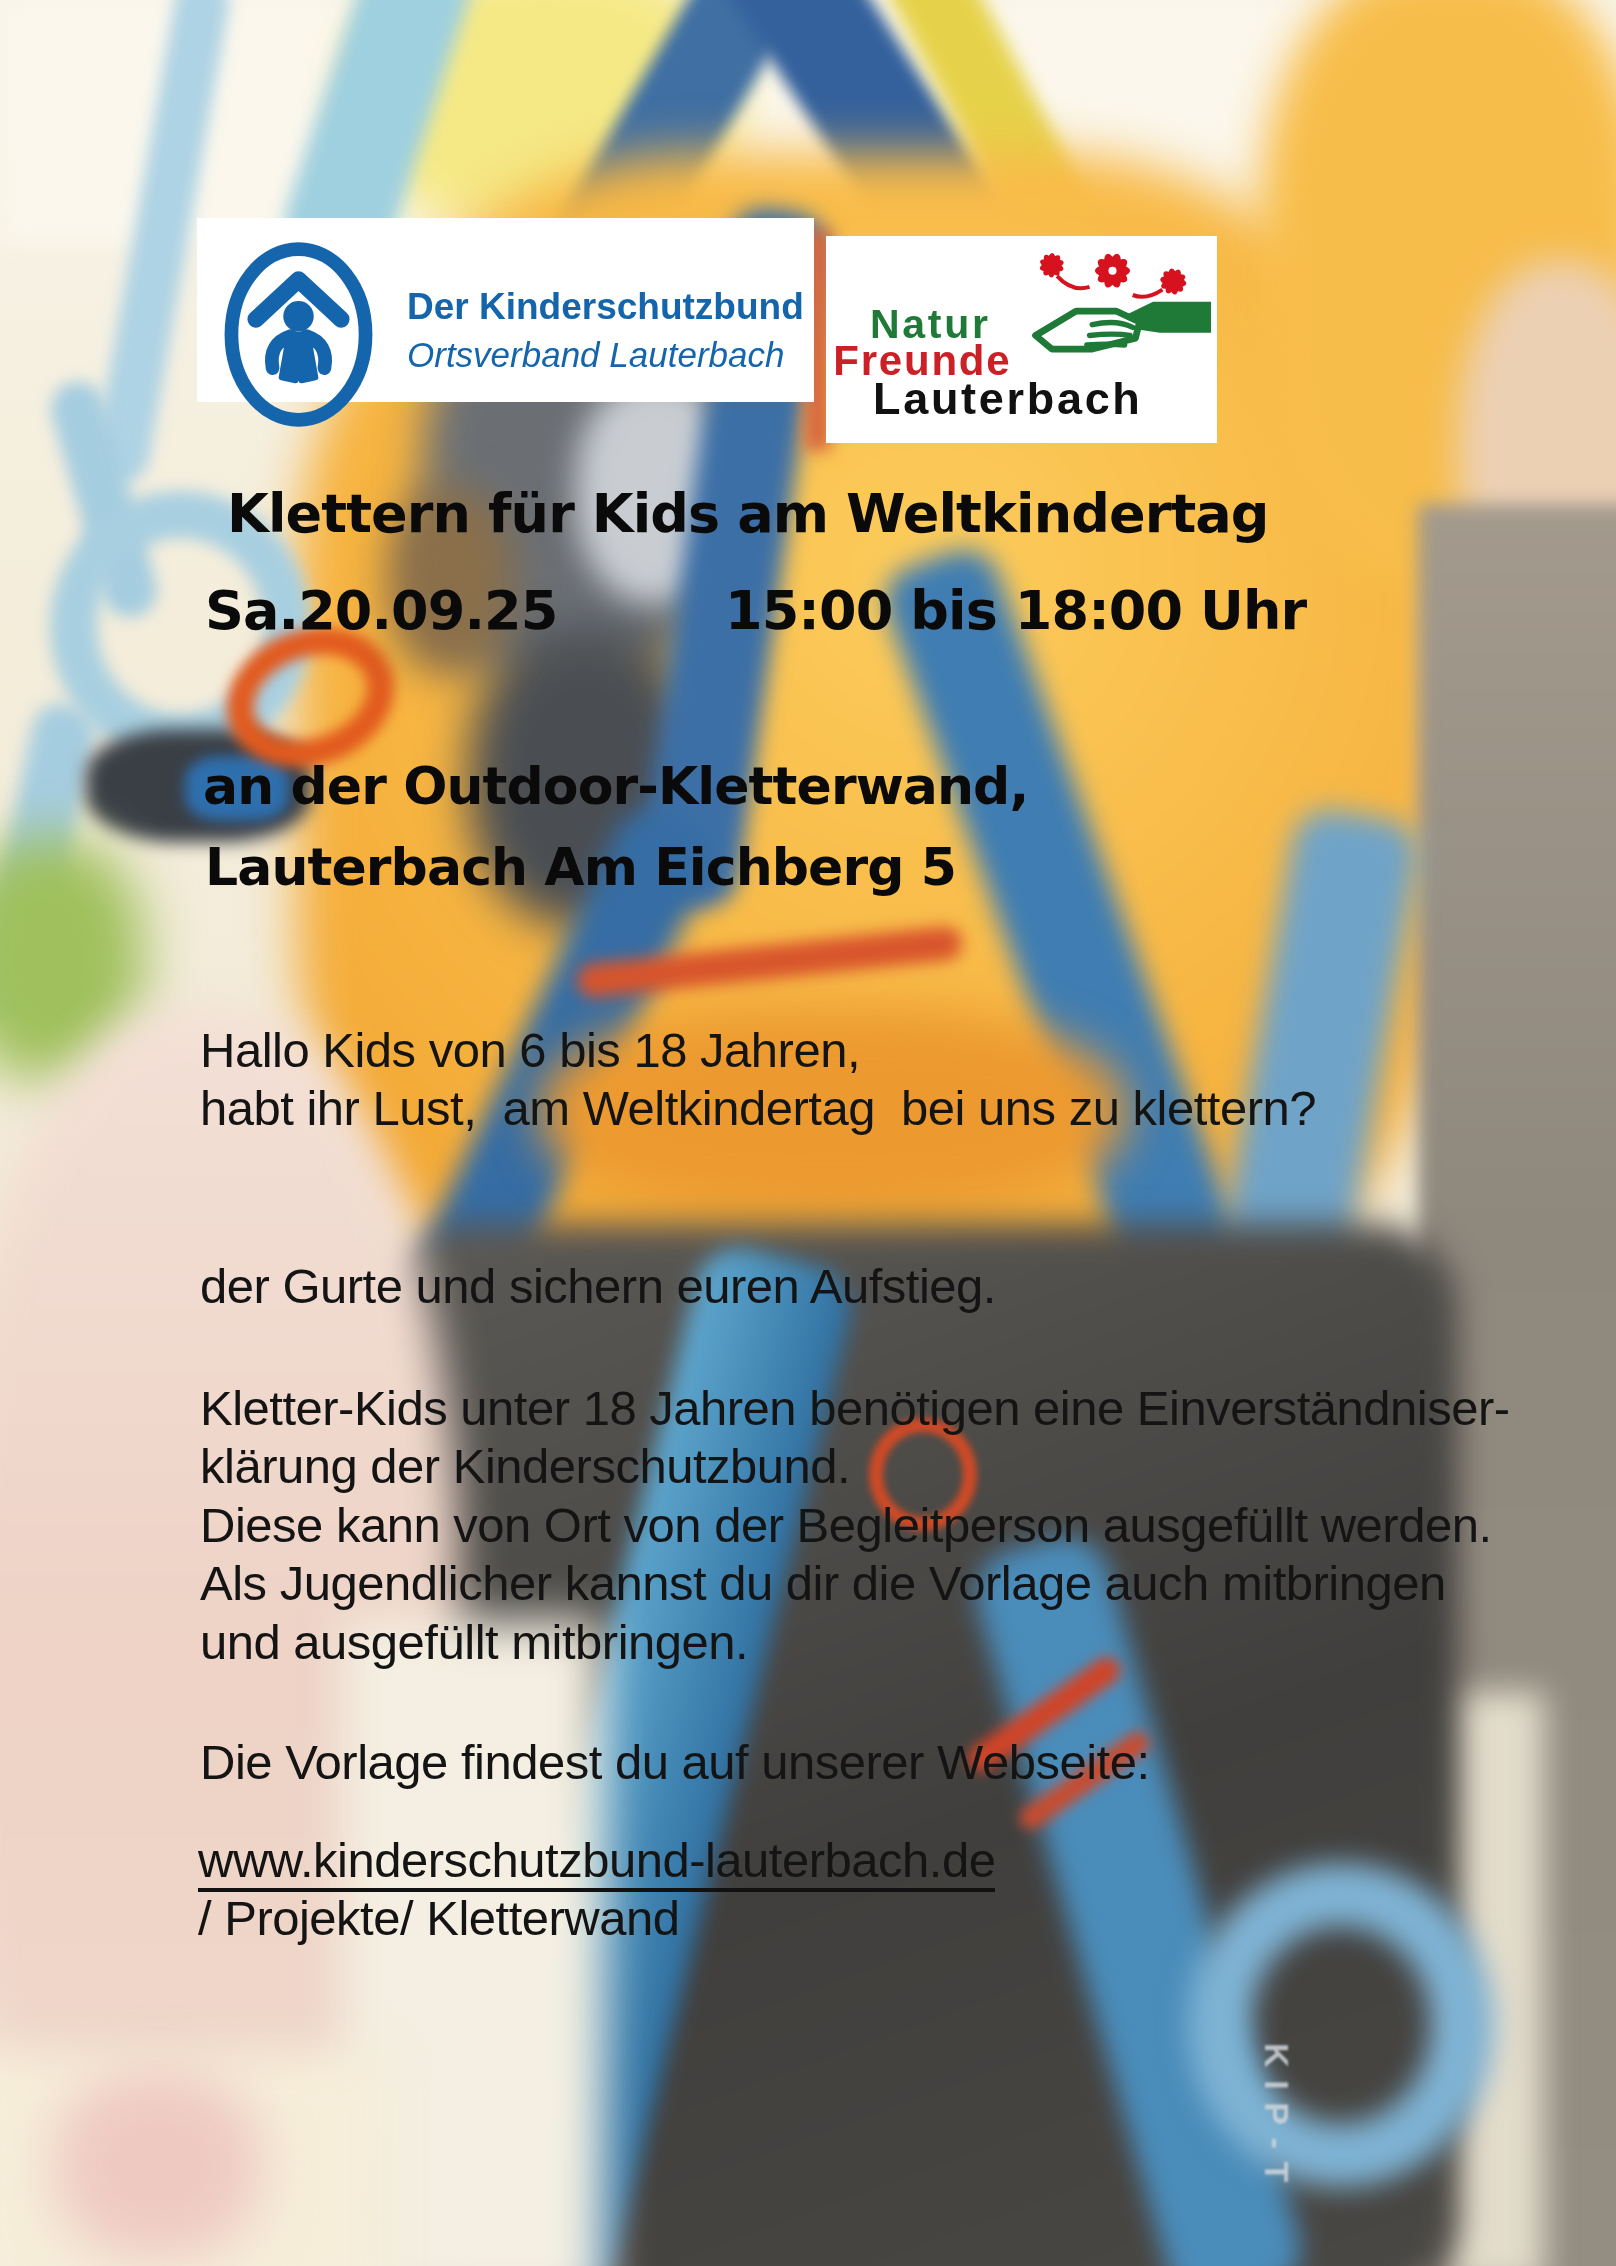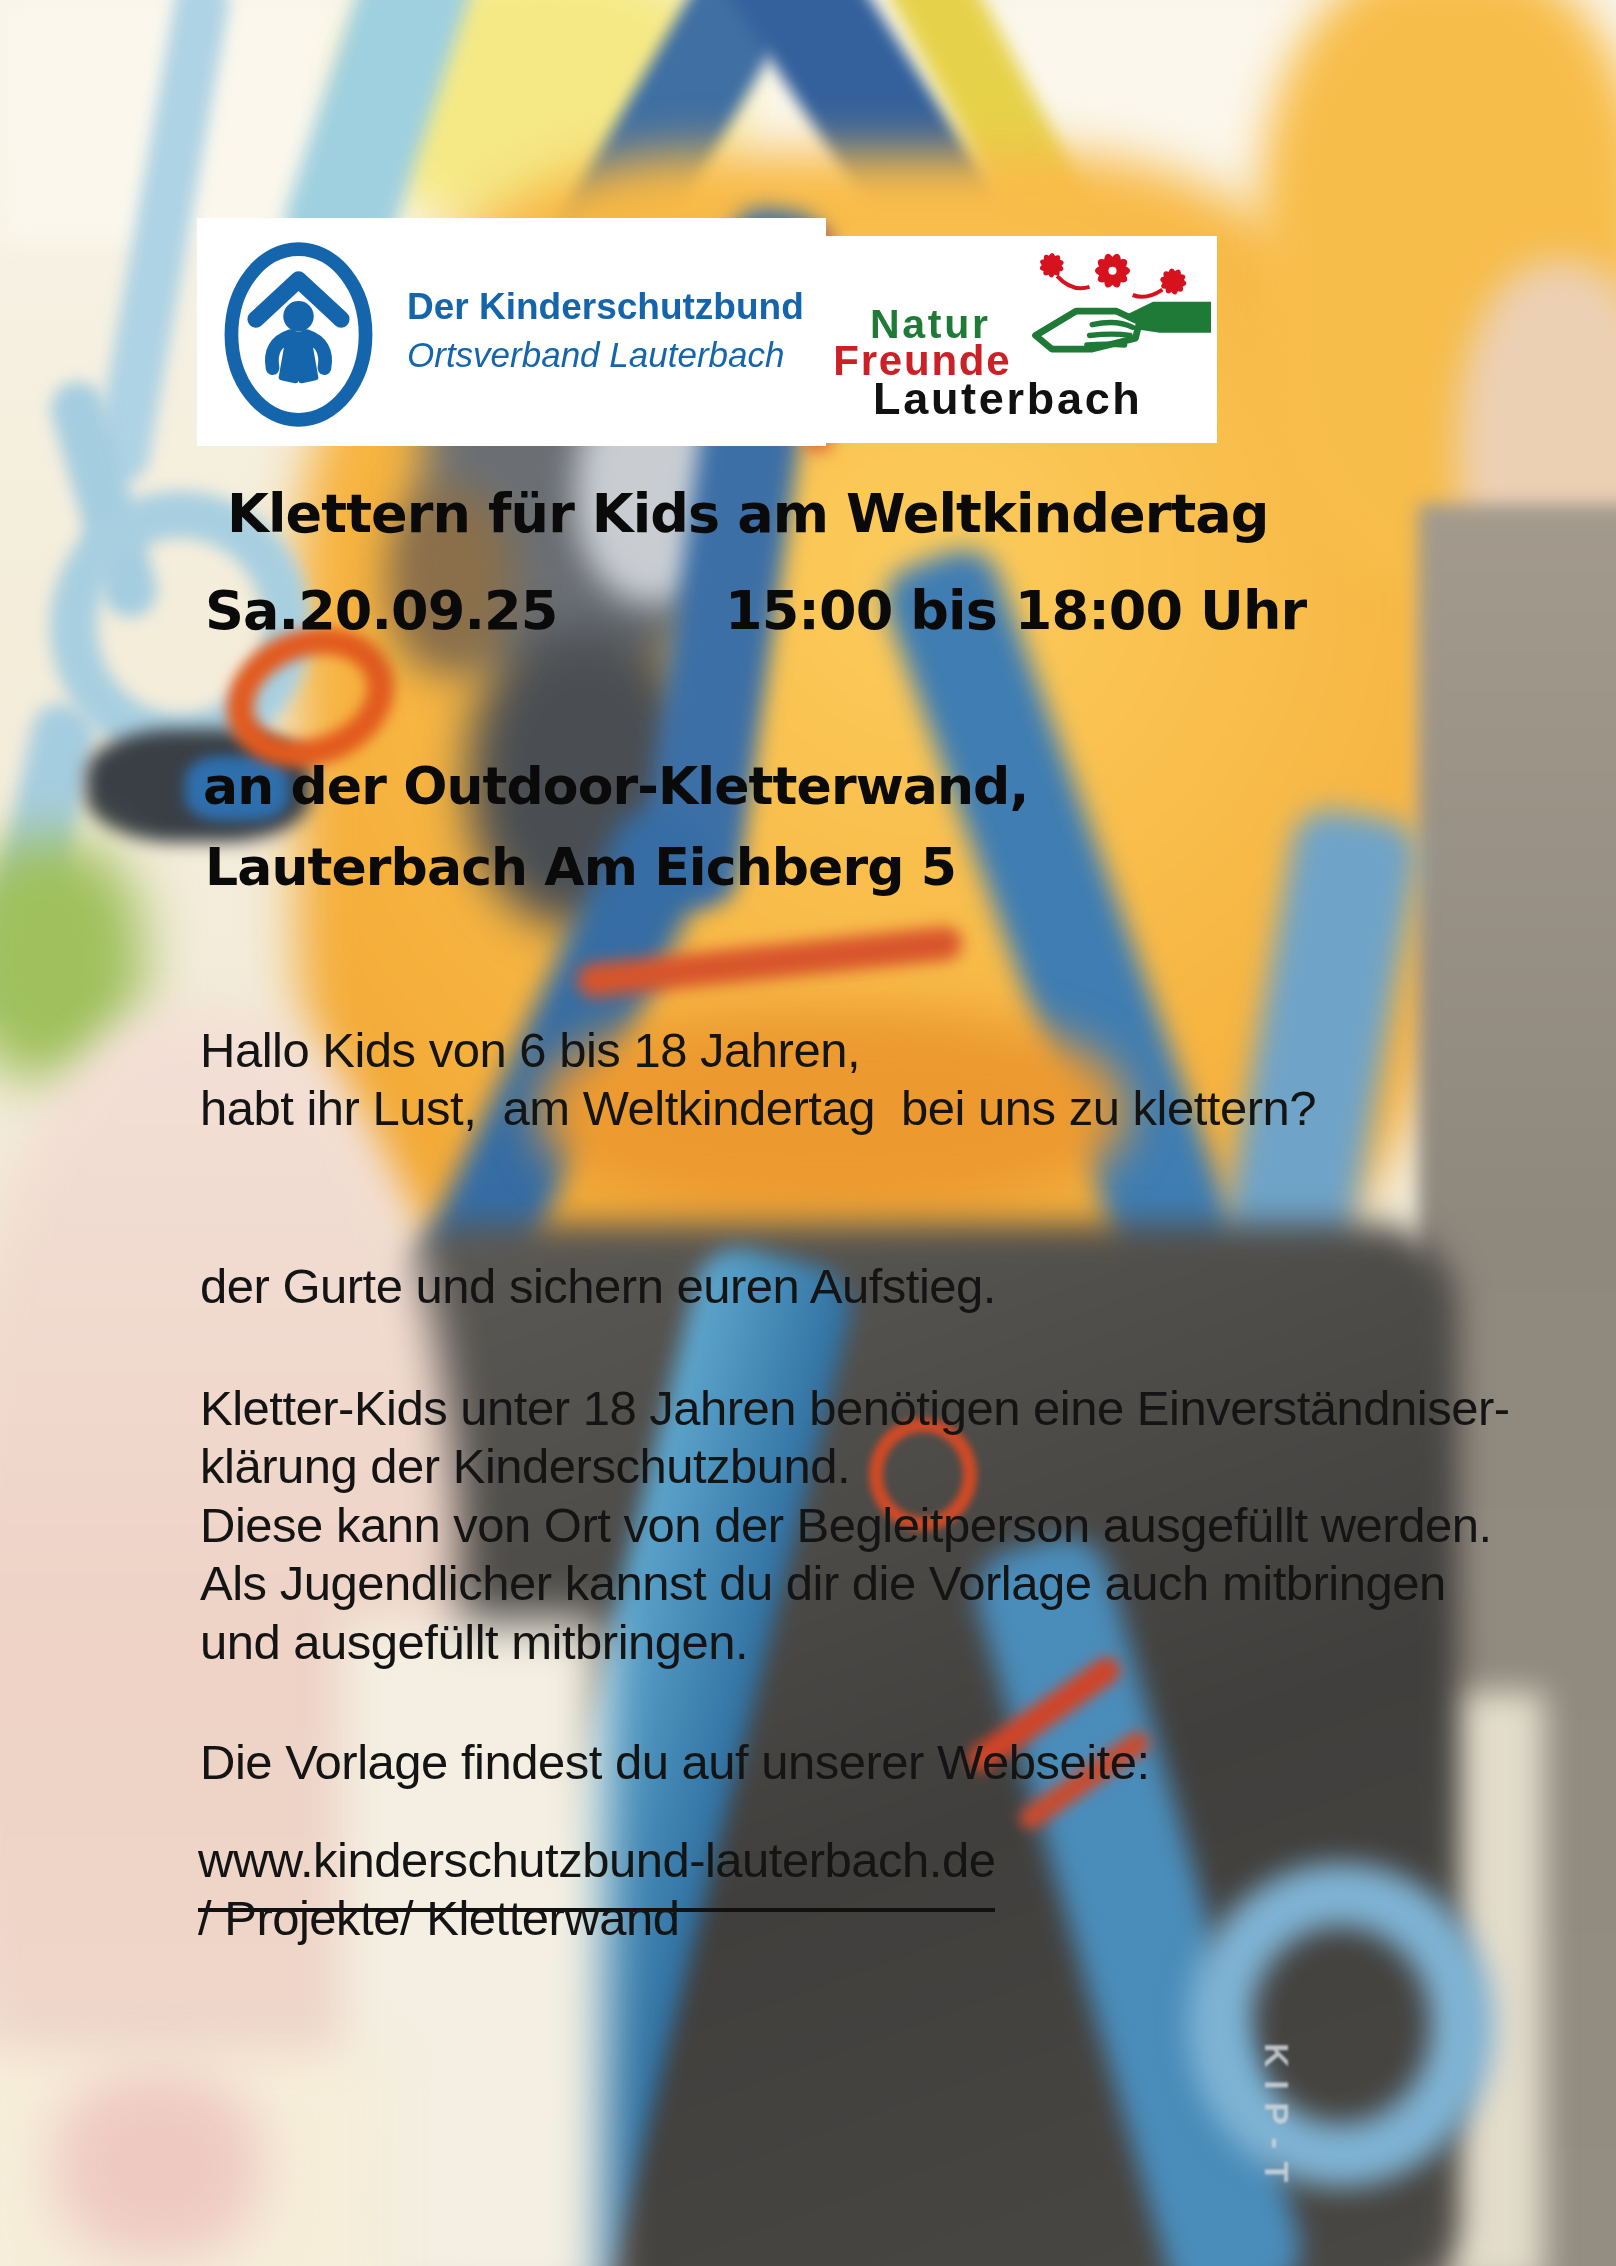--- a/index.html
+++ b/index.html
@@ -7,21 +7,21 @@
     position:relative;width:1617px;height:2266px;overflow:hidden;
     background:linear-gradient(180deg,#f8f4e9 0%,#f4edda 28%,#f0e8d7 100%);
     font-family:"Liberation Sans",sans-serif;
   }
   .ph{position:absolute;pointer-events:none;}
   .txt{position:absolute;z-index:20;color:#101010;white-space:pre;}
   .comic{font-family:"DejaVu Sans",sans-serif;font-weight:bold;letter-spacing:-0.9px;color:#0a0a0a;}
   .title-line{font-size:54px;}
   .loc-line{font-size:52px;}
   .body-line{font-size:49px;letter-spacing:-0.5px;color:#141414;}
-  .link-line{font-size:49px;letter-spacing:-0.5px;color:#141414;border-bottom:4.5px solid #111;padding-bottom:20px;cursor:pointer;}
+  .link-line{font-size:49px;letter-spacing:-0.5px;color:#141414;border-bottom:4.5px solid #111;padding-bottom:0;cursor:pointer;}
   .whitebox{position:absolute;background:#ffffff;z-index:10;}
   .ksb-text{position:absolute;color:#1565ac;line-height:48px;}
   .ksb-l1{font-size:37px;font-weight:bold;}
   .ksb-l2{font-size:35px;font-weight:normal;font-style:italic;}
   .nf-word{position:absolute;font-weight:bold;font-family:"Liberation Sans",sans-serif;}
   .kip{position:absolute;z-index:6;transform:rotate(90deg);transform-origin:top left;
        font-size:34px;font-weight:bold;letter-spacing:12.6px;color:rgba(208,214,220,0.85);filter:blur(0.9px);}
 </style>
 </head>
 <body>
@@ -73,21 +73,21 @@
   <div class="ph" style="left:1008px;top:1769px;width:153px;height:23.4px;background:#c94b2e;transform:rotate(-35deg);border-radius:11.7px;filter:blur(6.3px);"></div>
 
   <div class="ph" style="left:-54px;top:1008px;width:513px;height:1296px;background:linear-gradient(180deg,#f3e0d6,#eed3c6 50%,#f0d9cc);border-radius:45%;filter:blur(21.6px);"></div>
   <div class="ph" style="left:342px;top:1620px;width:261px;height:693px;background:#f4efe2;filter:blur(23.4px);"></div>
   <div class="ph" style="left:-36px;top:2052px;width:423px;height:261px;background:#f6eed9;filter:blur(23.4px);"></div>
   <div class="ph" style="left:54px;top:2070px;width:207px;height:189px;background:#eec9c2;border-radius:45%;filter:blur(27px);"></div>
   <div class="ph" style="left:804px;top:230px;width:27px;height:221px;background:#d8693f;filter:blur(8px);"></div>
 
   <div class="kip" style="left:1296px;top:2043px;">KIP-T</div>
 
-  <div class="whitebox" style="left:197px;top:218px;width:617px;height:228px;padding-left:12px;">
+  <div class="whitebox" style="left:197px;top:218px;width:617px;height:184px;">
     <svg style="position:absolute;left:25px;top:21.6px;" width="153" height="189" viewBox="0 0 100 124">
       <ellipse cx="50" cy="62" rx="44" ry="56" fill="none" stroke="#1565ac" stroke-width="9"></ellipse>
       <path d="M22 52 L50 26 L78 52" fill="none" stroke="#1565ac" stroke-width="11" stroke-linecap="round" stroke-linejoin="round"></path>
       <circle cx="50" cy="50" r="10" fill="#1565ac"></circle>
       <path d="M33 84 Q30 68 45 63" fill="none" stroke="#1565ac" stroke-width="9" stroke-linecap="round"></path>
       <path d="M67 84 Q70 68 55 63" fill="none" stroke="#1565ac" stroke-width="9" stroke-linecap="round"></path>
       <path d="M44 62 h12 l5 28 l-9 2 l-2 -12 l-2 12 l-9 -2 z" fill="#1565ac" stroke="#1565ac" stroke-width="4" stroke-linejoin="round"></path>
     </svg>
     <div class="ksb-text" style="left:210px;top:65px;">
       <div class="ksb-l1">Der Kinderschutzbund</div>

